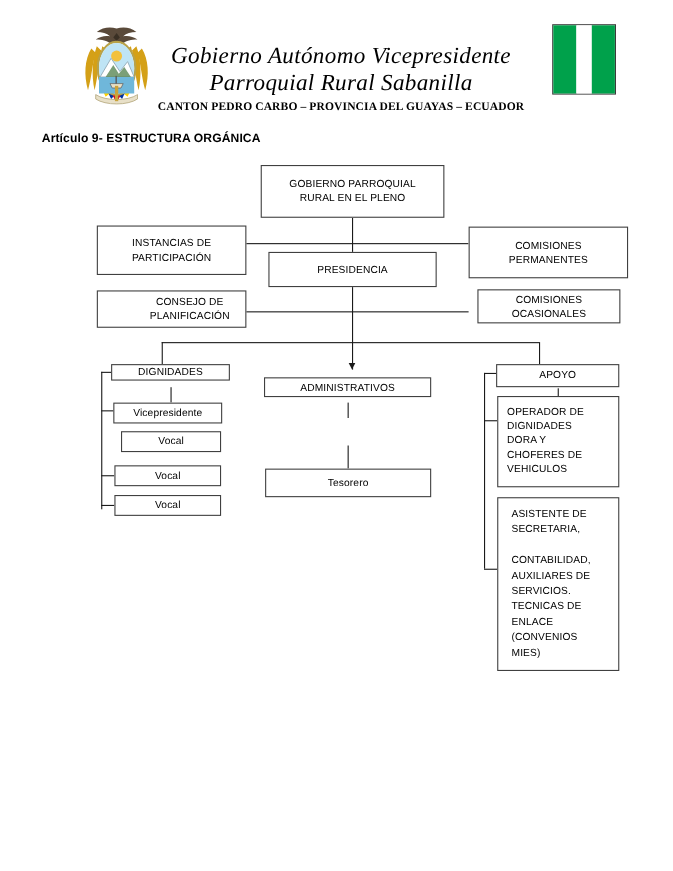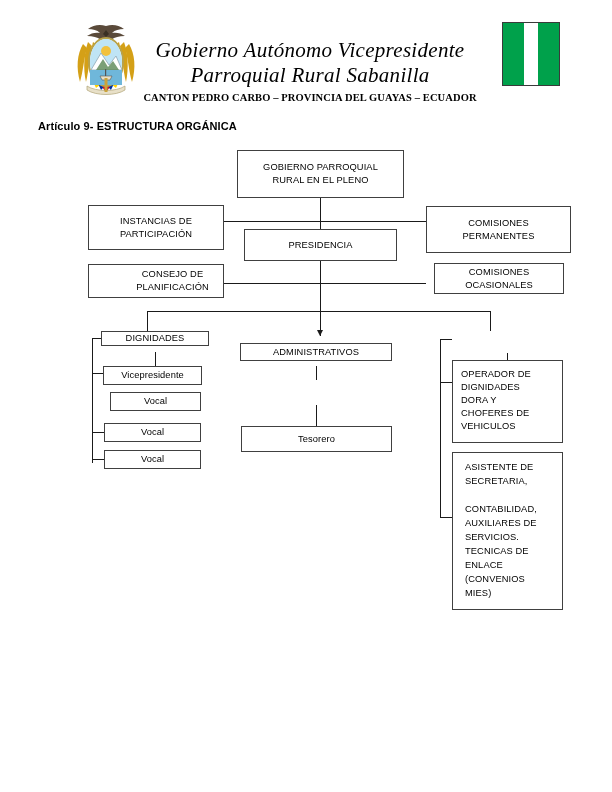--- a/index.html
+++ b/index.html
@@ -259,20 +259,23 @@
   </div>
 
   <div class="node" style="left:101px; top:331px; width:108px; height:15px;">
     <span class="txt">DIGNIDADES</span>
   </div>
 
   <div class="node" style="left:240px; top:343px; width:152px; height:18px;">
     <span class="txt">ADMINISTRATIVOS</span>
   </div>
 
+  <div class="node" style="left:451px; top:331px; width:112px; height:21px;">
+    <span class="txt">APOYO</span>
+  </div>
 
   <div class="node" style="left:103px; top:366px; width:99px; height:19px;">
     <span class="txt">Vicepresidente</span>
   </div>
 
   <div class="node" style="left:110px; top:392px; width:91px; height:19px;">
     <span class="txt">Vocal</span>
   </div>
 
   <div class="node" style="left:104px; top:423px; width:97px; height:19px;">

